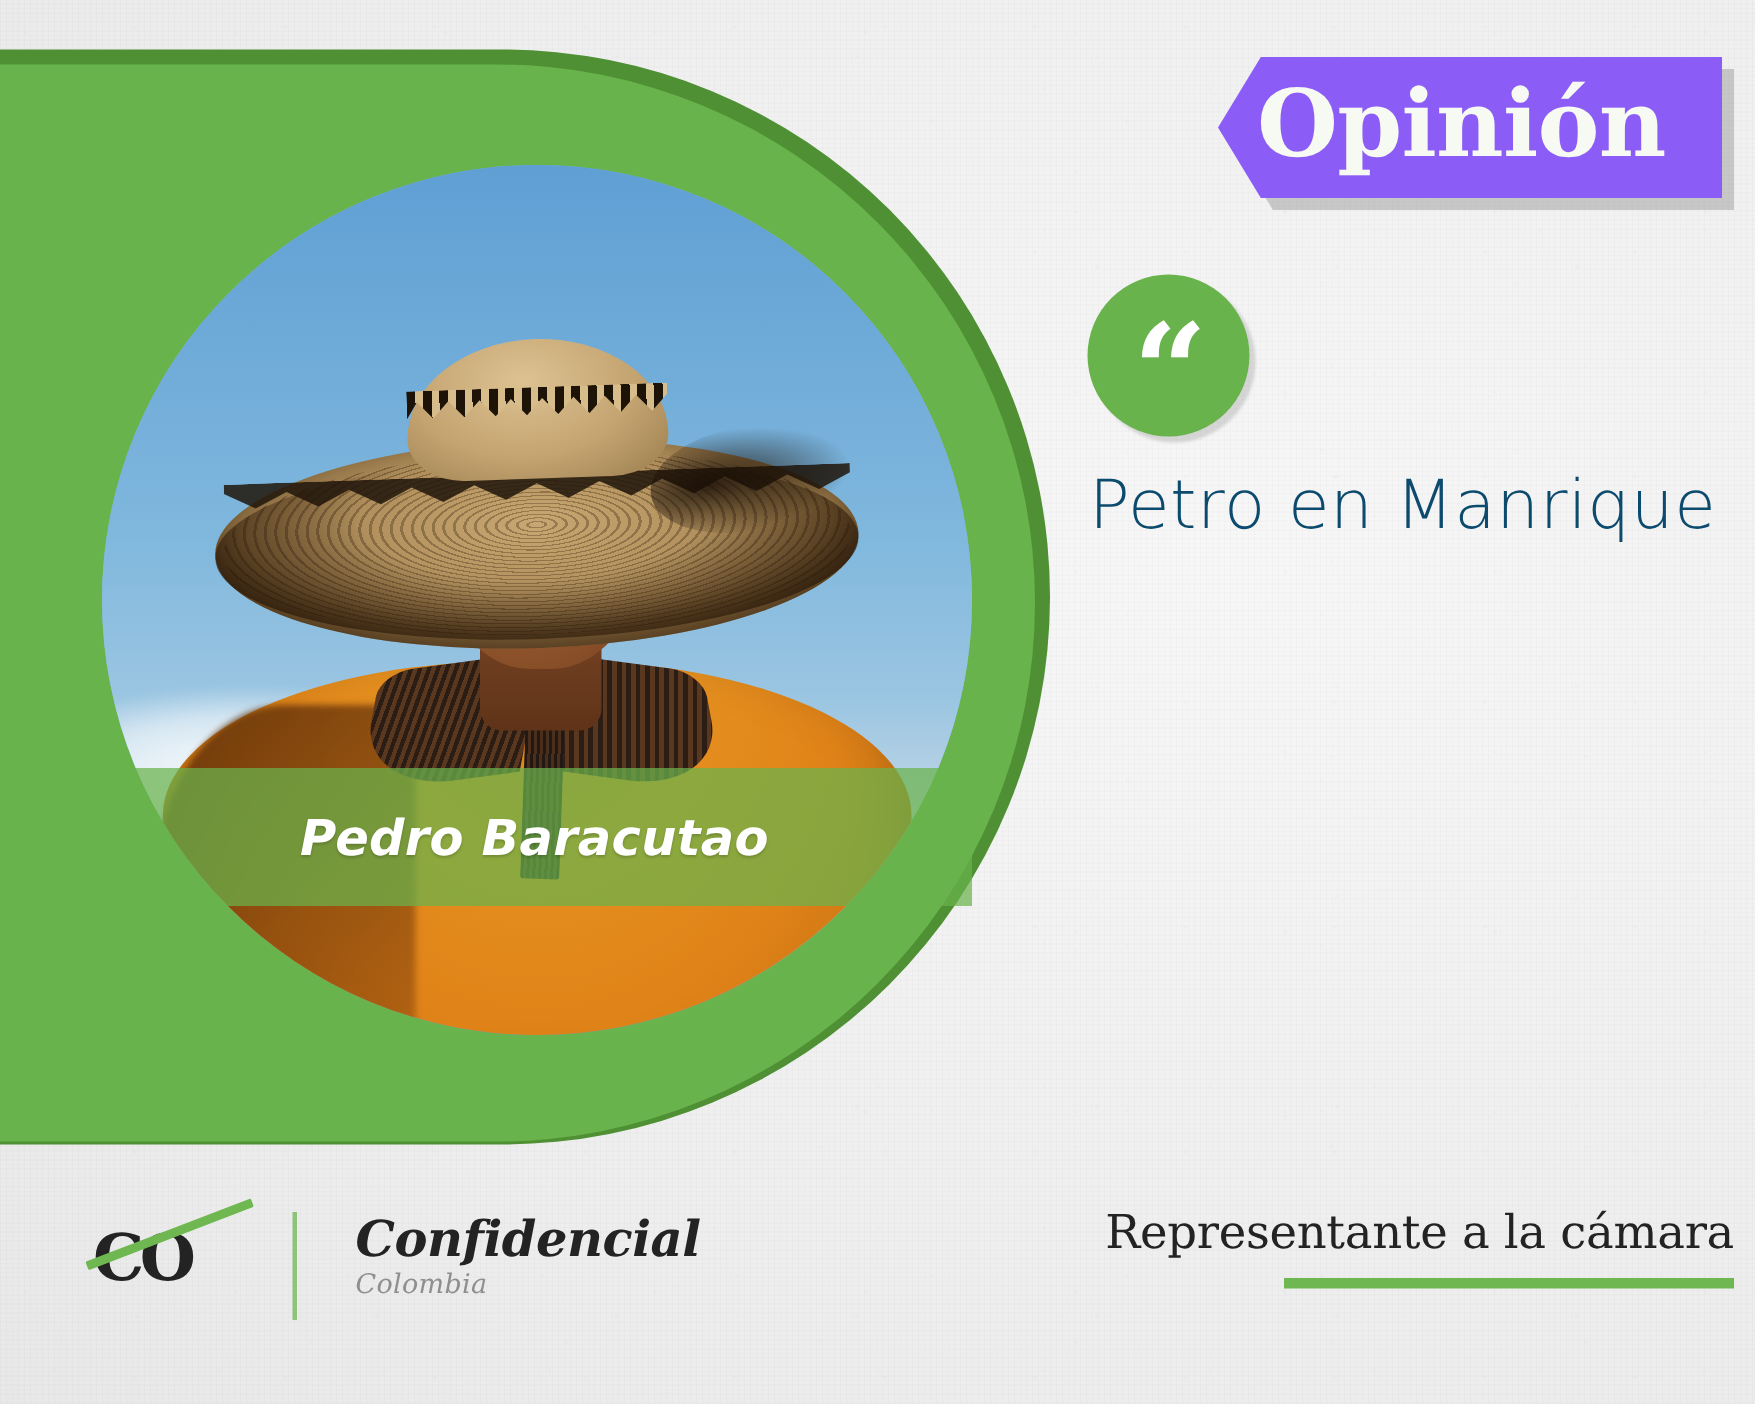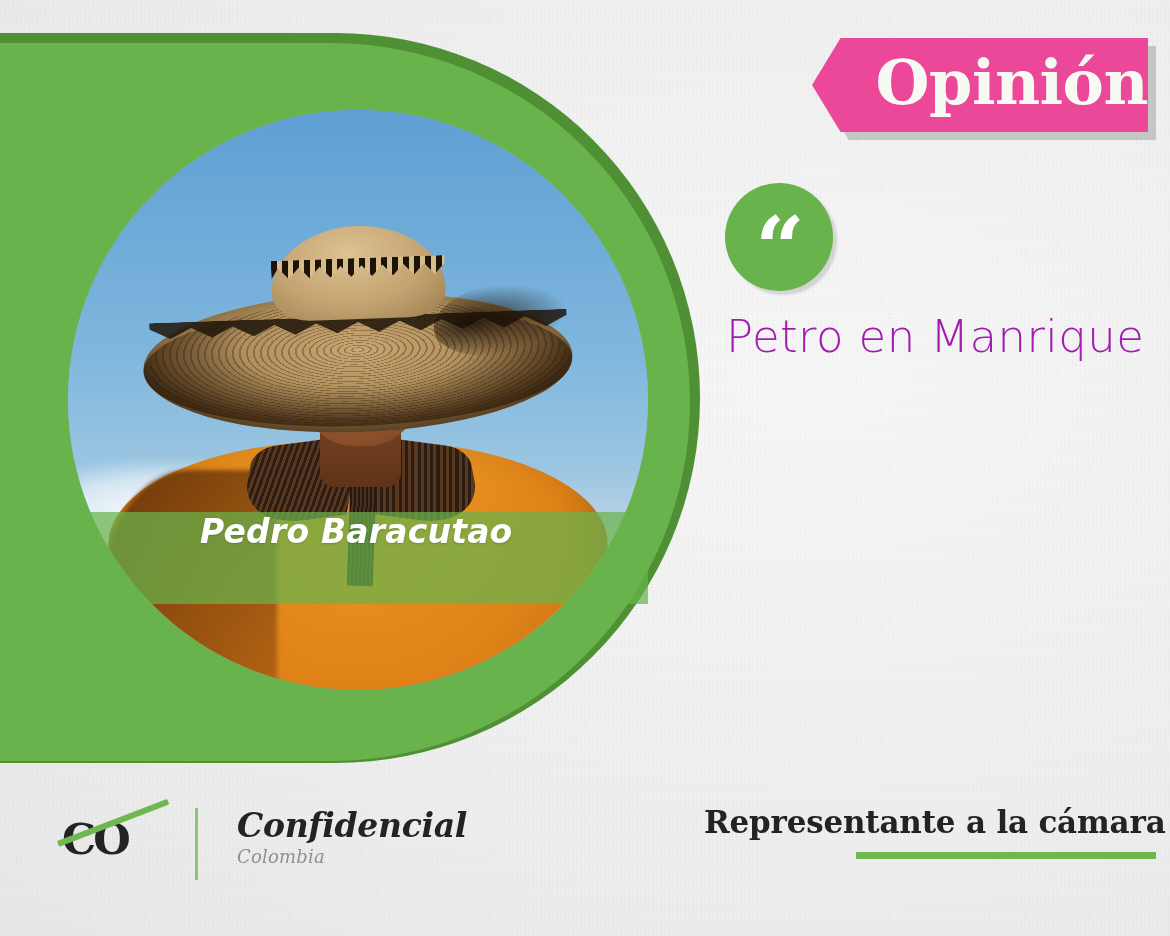--- a/index.html
+++ b/index.html
@@ -243,20 +243,21 @@
 
   
   .name-band {
     position: absolute;
     left: 68px;
     top: 512px;
     width: 580px;
     height: 92px;
     background: rgba(105, 179, 76, 0.72);
     display: flex;
+    align-items: center;
   }
   .name-band-text {
     color: #ffffff;
     font-family: "DejaVu Sans", sans-serif;
     font-style: italic;
     font-weight: bold;
     font-size: 33px;
     letter-spacing: .2px;
     margin-left: 132px;
     text-shadow: 0 1px 2px rgba(0,0,0,.18);
@@ -279,25 +280,25 @@
     background: rgba(120,120,120,.35);
     clip-path: polygon(0 50%, 8.5% 0, 100% 0, 100% 100%, 8.5% 100%);
     filter: blur(0.5px);
   }
   .opinion-shape {
     position: absolute;
     left: 0;
     top: 0;
     width: 336px;
     height: 94px;
-    background: #ec4899;
+    background: #8b5cf6;
     clip-path: polygon(0 50%, 8.5% 0, 100% 0, 100% 100%, 8.5% 100%);
     display: flex;
     align-items: center;
-    justify-content: flex-end;
+    justify-content: flex-start;
   }
   .opinion-text {
     color: #f7f9f3;
     font-family: "DejaVu Serif", serif;
     font-weight: bold;
     font-size: 62px;
     line-height: 1;
     letter-spacing: -0.5px;
     padding-left: 26px;
     padding-bottom: 4px;
@@ -335,21 +336,21 @@
     margin-top: 22px;
     letter-spacing: -2px;
   }
 
   
   .headline {
     position: absolute;
     left: 726px;
     top: 310px;
     width: 430px;
-    color: #a21caf;
+    color: #0c4a6e;
     font-family: "DejaVu Sans", sans-serif;
     font-weight: 300;
     font-size: 45px;
     letter-spacing: 0.4px;
     white-space: nowrap;
   }
 
   
   .logo-block {
     position: absolute;
@@ -417,21 +418,21 @@
 
   
   .role-block {
     position: absolute;
     left: 704px;
     top: 802px;
     width: 452px;
   }
   .role-text {
     font-family: "DejaVu Serif", serif;
-    font-weight: bold;
+    font-weight: normal;
     font-size: 31px;
     line-height: 40px;
     color: #232323;
     text-align: right;
     letter-spacing: -0.2px;
     white-space: nowrap;
   }
   .role-rule {
     margin-left: auto;
     margin-top: 10px;

